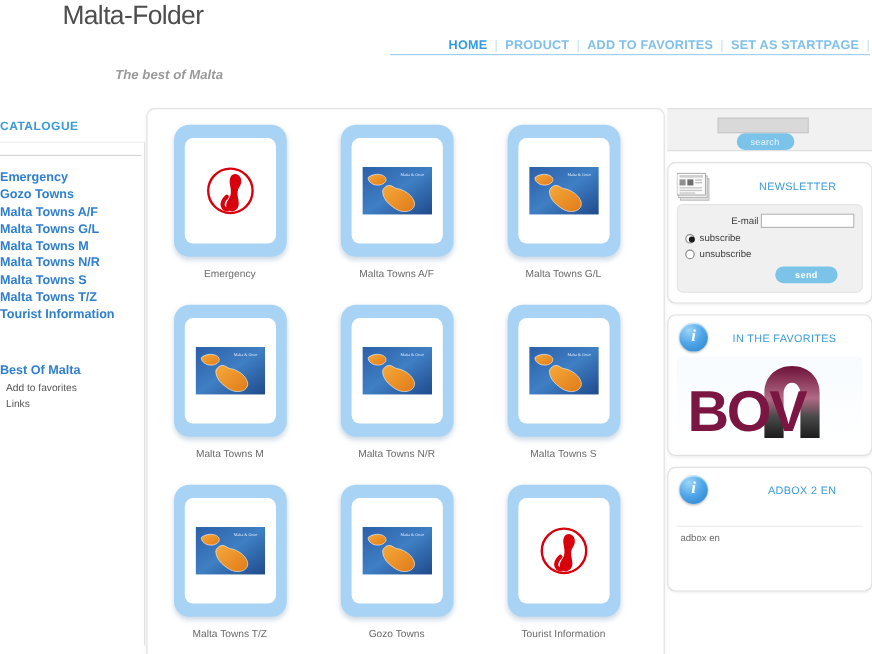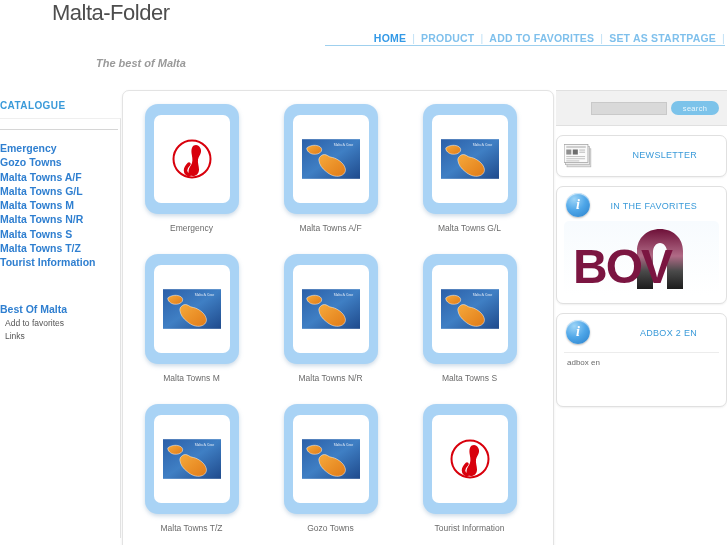--- a/index.html
+++ b/index.html
@@ -94,20 +94,21 @@
   .thumb-map { width: 58px; height: 40px; display:block; }
   .thumb-phone { width: 50px; height: 50px; display:block; }
 
   
   .rightcol { position: absolute; left: 556px; top: 90px; width: 171px; }
   .search-bar {
     position: relative; height: 36px; background: #f1f1f1;
     border-top: 1px solid #e0e0e0; border-bottom: 1px solid #e0e0e0;
     display: flex; align-items: center; justify-content: flex-end;
     padding-right: 8px;
+    flex-direction: column;
   }
   .search-input {
     width: 76px; height: 13px; background: #d9d9d9;
     border: 1px solid #c9c9c9; margin-right: 4px;
   }
   .search-btn {
     width: 48px; height: 14px; border-radius: 8px; background: #7cc3ea;
     color: #e9f6fd; font-size: 7.5px; display: flex;
     align-items: center; justify-content: center; letter-spacing: 0.3px;
   }
@@ -158,21 +159,21 @@
     color: #fff; font-size: 7.5px; font-weight: bold;
     display: flex; align-items: center; justify-content: center;
     margin: 6px 14px 0 auto; letter-spacing: 0.4px;
   }
   .spot-body {
     margin-top: 2px; height: 74px; border-radius: 5px;
     background: linear-gradient(#f7fbfe, #ffffff);
     display: flex; align-items: center; justify-content: center; overflow: hidden;
   }
   .ad-body {
-    margin-top: 6px; height: 46px; border-top: 1px solid #ececec;
+    margin-top: 16px; height: 46px; border-top: 1px solid #ececec;
     background: #fff; padding: 5px 3px; font-size: 8px; color: #6b6b6b;
   }
 </style>
 </head>
 <body>
 
 <div id="page">
 
   <div class="header">
     <div class="logo-title">Malta-Folder</div>
@@ -370,20 +371,35 @@
           <rect x="3" y="9" width="7" height="7" fill="#8f8f8f"></rect>
           <rect x="12" y="9" width="7" height="7" fill="#6d6d6d"></rect>
           <rect x="21" y="9" width="8" height="1.5" fill="#bdbdbd"></rect>
           <rect x="21" y="12" width="8" height="1.5" fill="#bdbdbd"></rect>
           <rect x="3" y="18" width="26" height="1.5" fill="#c6c6c6"></rect>
           <rect x="3" y="21" width="26" height="1.5" fill="#c6c6c6"></rect>
           <rect x="3" y="24" width="18" height="1.5" fill="#c6c6c6"></rect>
         </svg>
         <div class="widget-title">NEWSLETTER</div>
       </div>
+      <div class="nl-body">
+        <div class="nl-row">
+          <span class="nl-label">E-mail</span>
+          <input class="nl-input" type="text" style="">
+        </div>
+        <div class="radio-row">
+          <span class="radio on"></span>
+          <span class="radio-label">subscribe</span>
+        </div>
+        <div class="radio-row">
+          <span class="radio"></span>
+          <span class="radio-label">unsubscribe</span>
+        </div>
+        <div class="send-btn">send</div>
+      </div>
     </div>
 
     <div class="widget">
       <div class="widget-head">
         <div class="info-icon">i</div>
         <div class="widget-title">IN THE FAVORITES</div>
       </div>
       <div class="spot-body">
         <svg width="150" height="70" viewBox="0 0 150 70">
           <defs>

